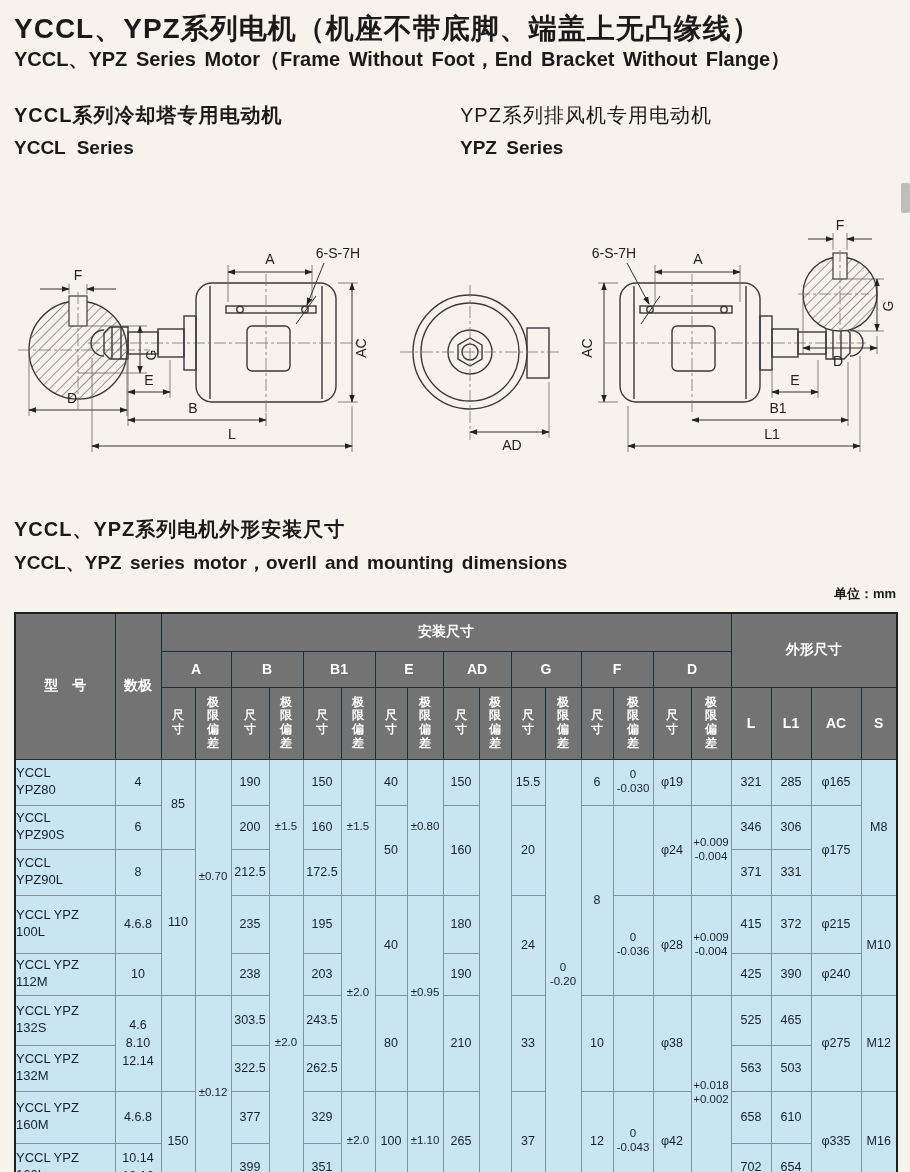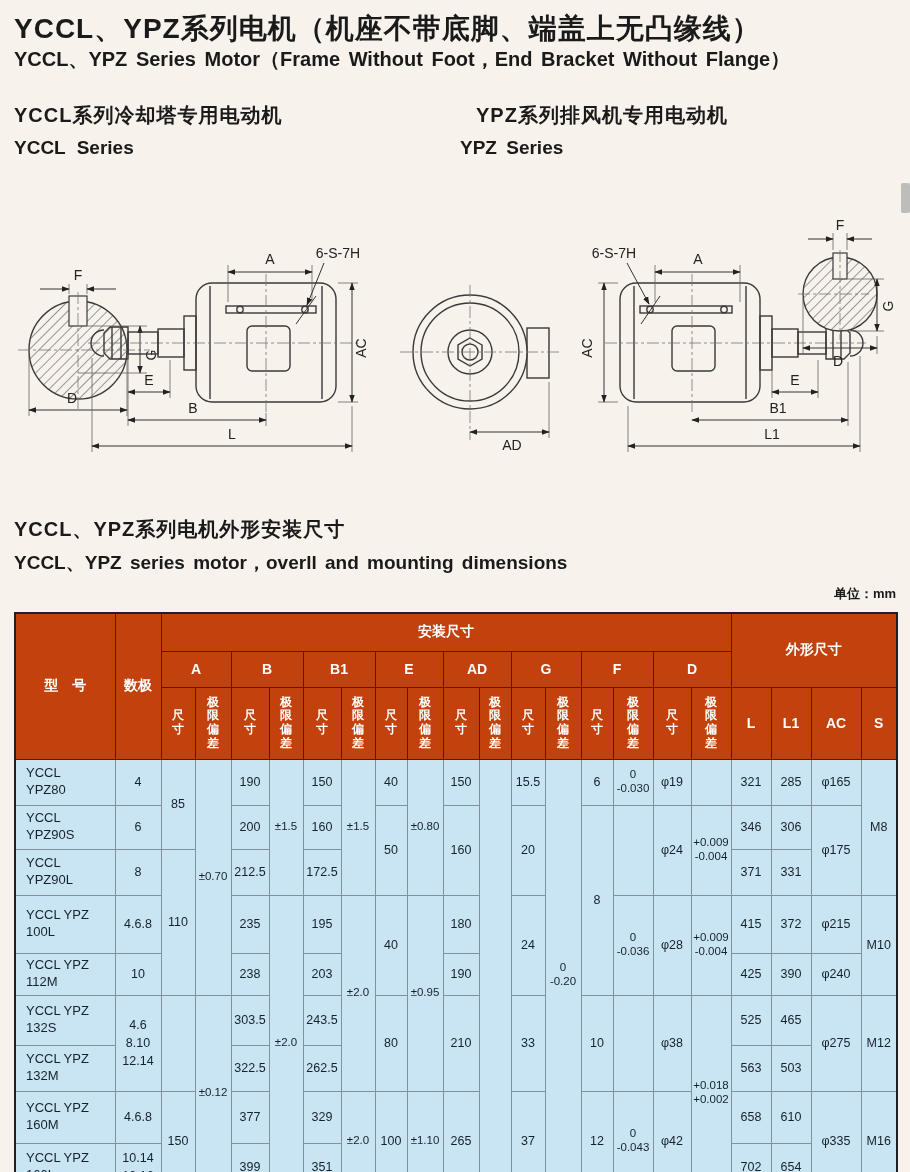--- a/index.html
+++ b/index.html
@@ -8,46 +8,46 @@
     background:#f7f2ec;
     font-family:"Liberation Sans","DejaVu Sans",sans-serif;
     color:#1a1a1a;
   }
   .page{position:relative;width:910px;height:1172px;overflow:hidden;}
 
   .t-cn{position:absolute;left:14px;top:10px;font-size:28px;font-weight:700;letter-spacing:1px;}
   .t-en{position:absolute;left:14px;top:46px;font-size:20px;font-weight:700;word-spacing:3px;}
   .sub-cn-l{position:absolute;left:14px;top:102px;font-size:20px;font-weight:700;letter-spacing:1px;}
   .sub-en-l{position:absolute;left:14px;top:137px;font-size:19px;font-weight:700;word-spacing:6px;}
-  .sub-cn-r{position:absolute;left:476px;top:102px;font-size:20px;font-weight:700;letter-spacing:1px;}
+  .sub-cn-r{position:absolute;left:460px;top:102px;font-size:20px;font-weight:400;letter-spacing:1px;}
   .sub-en-r{position:absolute;left:460px;top:137px;font-size:19px;font-weight:700;word-spacing:4px;}
   .tt-cn{position:absolute;left:14px;top:516px;font-size:20px;font-weight:700;letter-spacing:1px;}
   .tt-en{position:absolute;left:14px;top:550px;font-size:19px;font-weight:700;word-spacing:3px;}
   .unit{position:absolute;right:14px;top:585px;font-size:13px;font-weight:700;}
 
   .drawing{position:absolute;left:0;top:200px;}
   .smudge{position:absolute;right:0;top:183px;width:9px;height:30px;background:#8e9296;opacity:.55;border-radius:2px;}
 
   table.dim{
     position:absolute;left:14px;top:612px;
     width:882px;border-collapse:collapse;table-layout:fixed;
     border:2px solid #1d2125;
   }
   table.dim th{
-    background:#c2410c;color:#ffffff;border:1px solid #173142;
+    background:#737373;color:#ffffff;border:1px solid #173142;
     font-weight:700;text-align:center;vertical-align:middle;
     font-size:14px;padding:8px;white-space:pre-line;
   }
   table.dim th.small{font-size:12px;line-height:1.15;font-weight:700;}
   table.dim td{
     background:#c9e5f3;border:1px solid #7f929e;color:#15222b;
     text-align:center;vertical-align:middle;font-size:12.5px;
     padding:1px 0;white-space:pre-line;line-height:1.45;
   }
-  table.dim td.model{text-align:left;padding-left:10px;font-size:13px;line-height:1.3;}
+  table.dim td.model{text-align:left;font-size:13px;line-height:1.3;}
   table.dim td.tol{font-size:11.5px;line-height:1.2;}
   svg text{fill:#222;font-size:14px;font-family:"Liberation Sans","DejaVu Sans",sans-serif;}
   svg .obj{stroke:#3a3a3a;stroke-width:1.4;fill:none;}
   svg .objf{stroke:#3a3a3a;stroke-width:1.4;fill:#f7f2ec;}
   svg .diml{stroke:#333;stroke-width:1;fill:none;}
   svg .ext{stroke:#666;stroke-width:0.8;fill:none;}
   svg .cl{stroke:#777;stroke-width:0.8;fill:none;stroke-dasharray:12 3 3 3;}
   svg .hatchc{stroke:#3a3a3a;stroke-width:1.4;}
   svg .key{fill:#f7f2ec;stroke:#3a3a3a;stroke-width:1.2;}
 </style>

